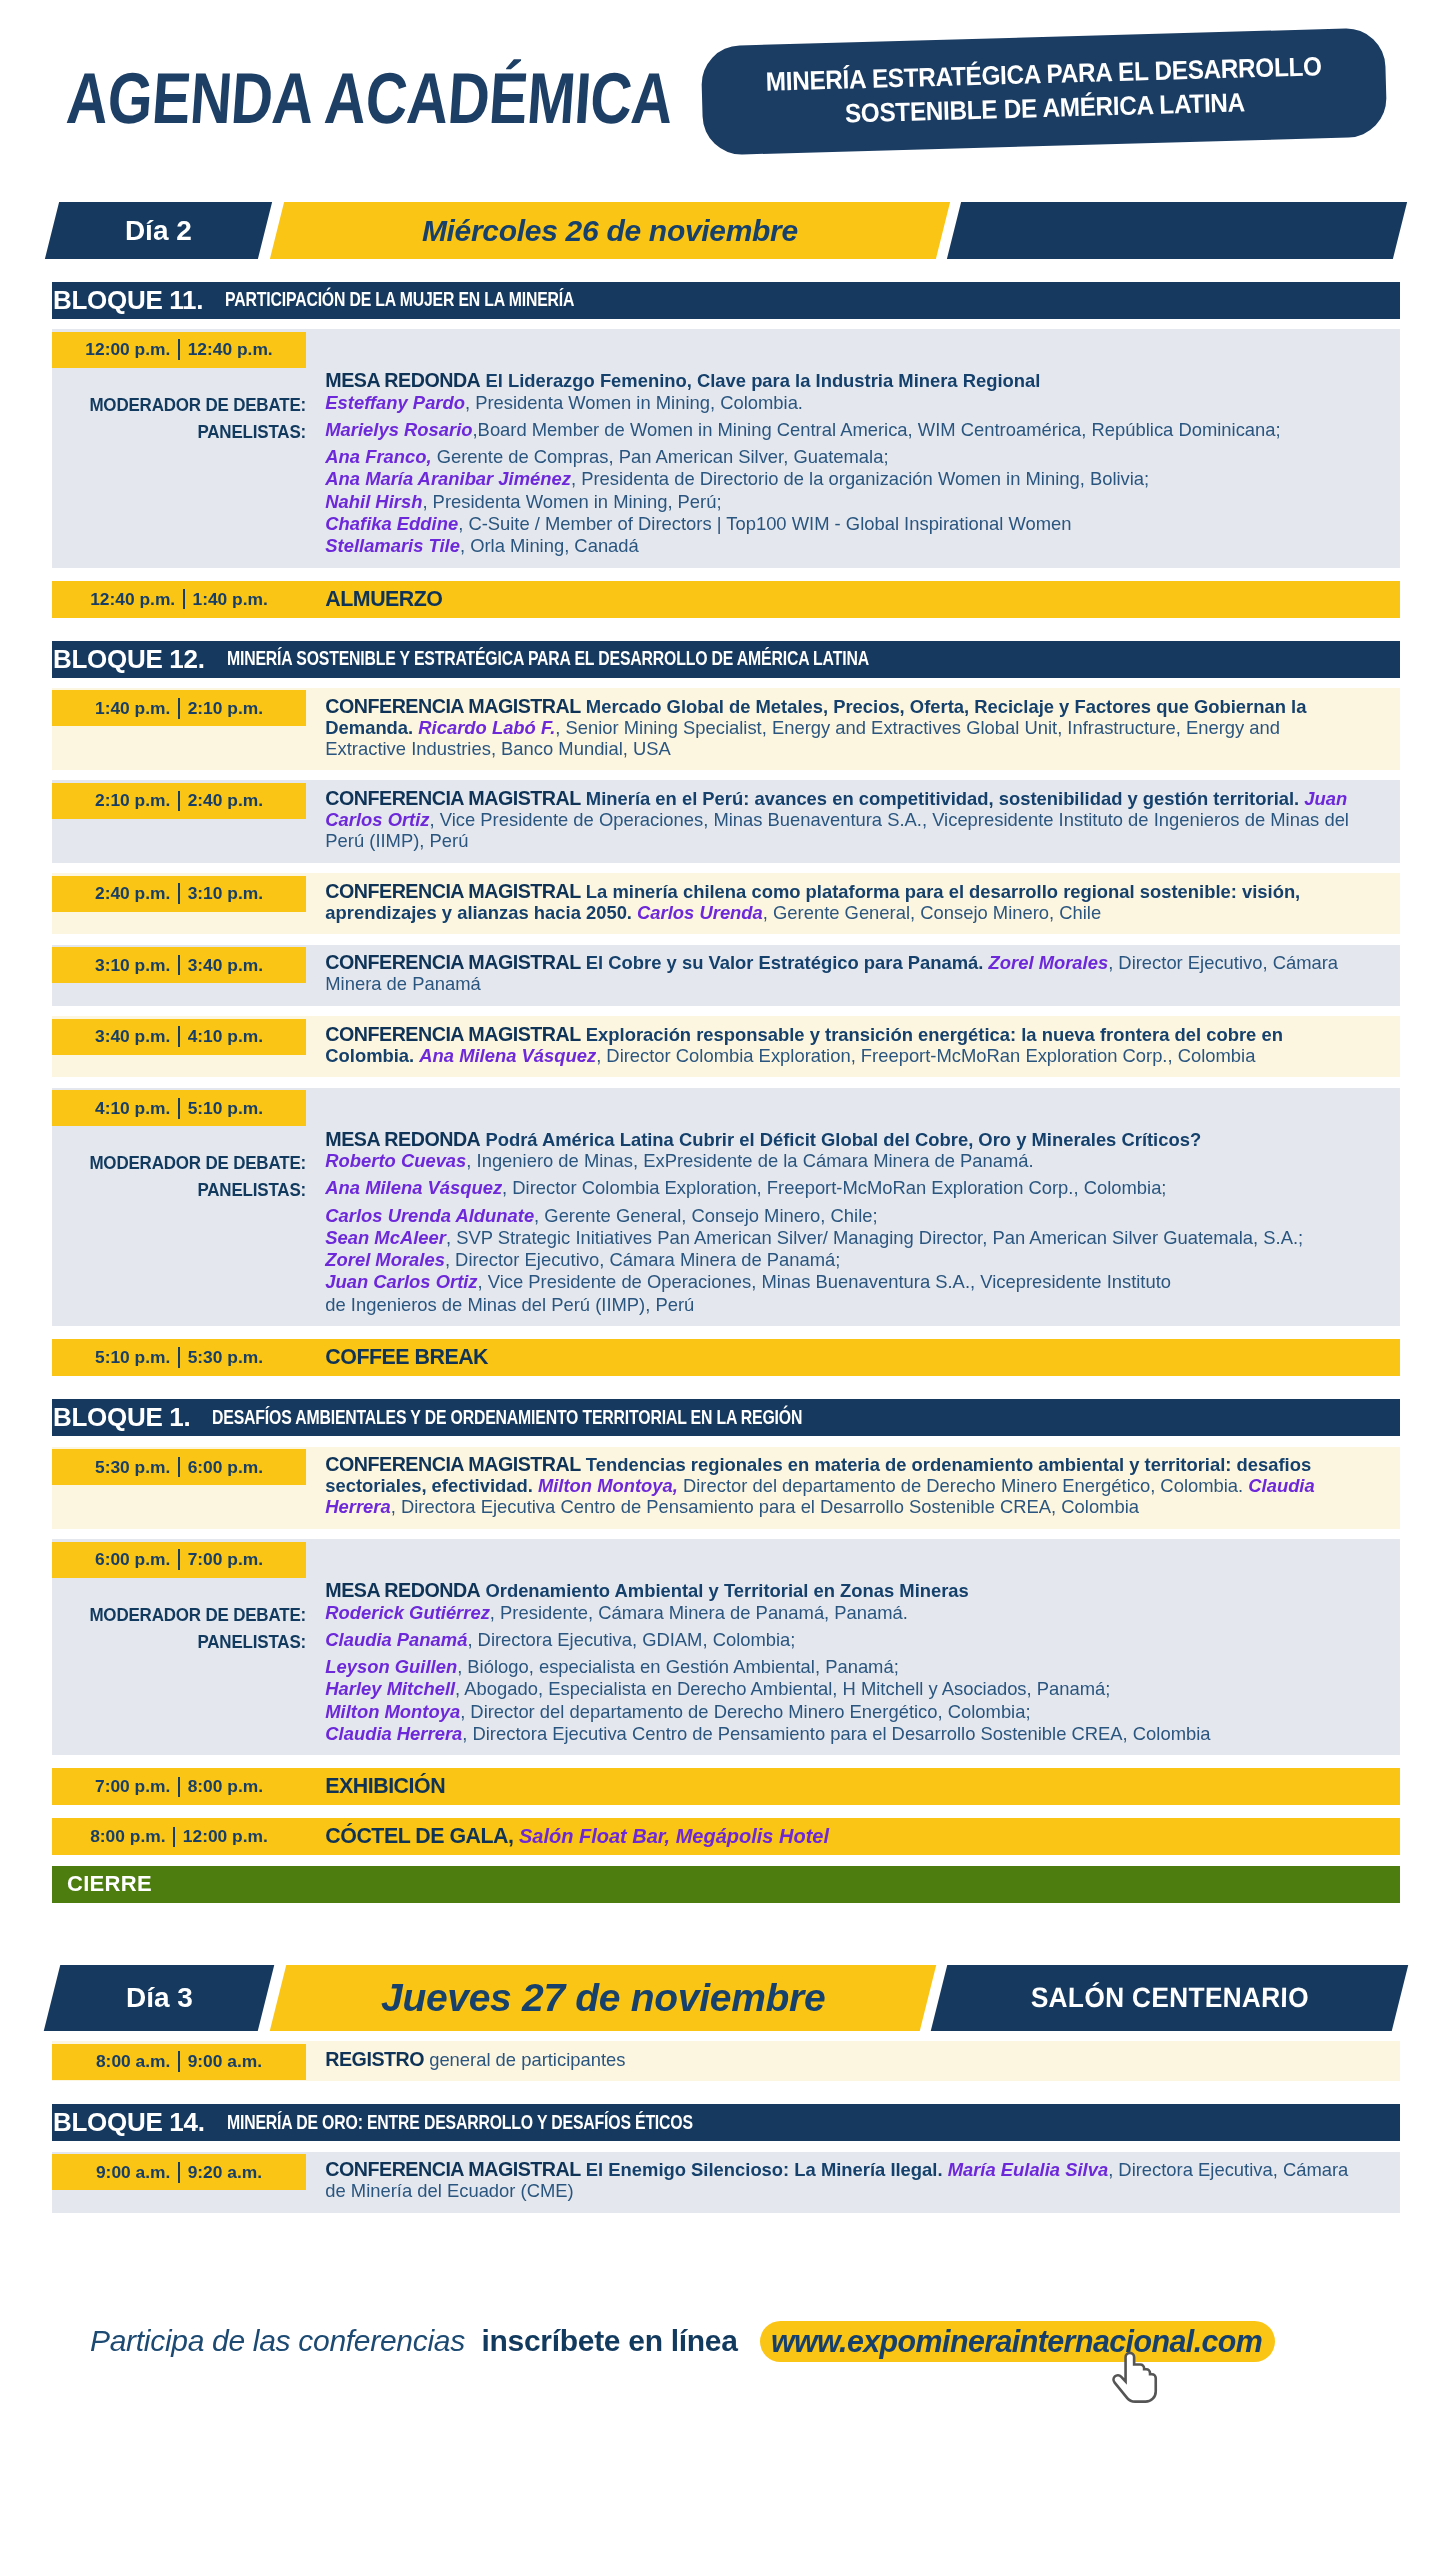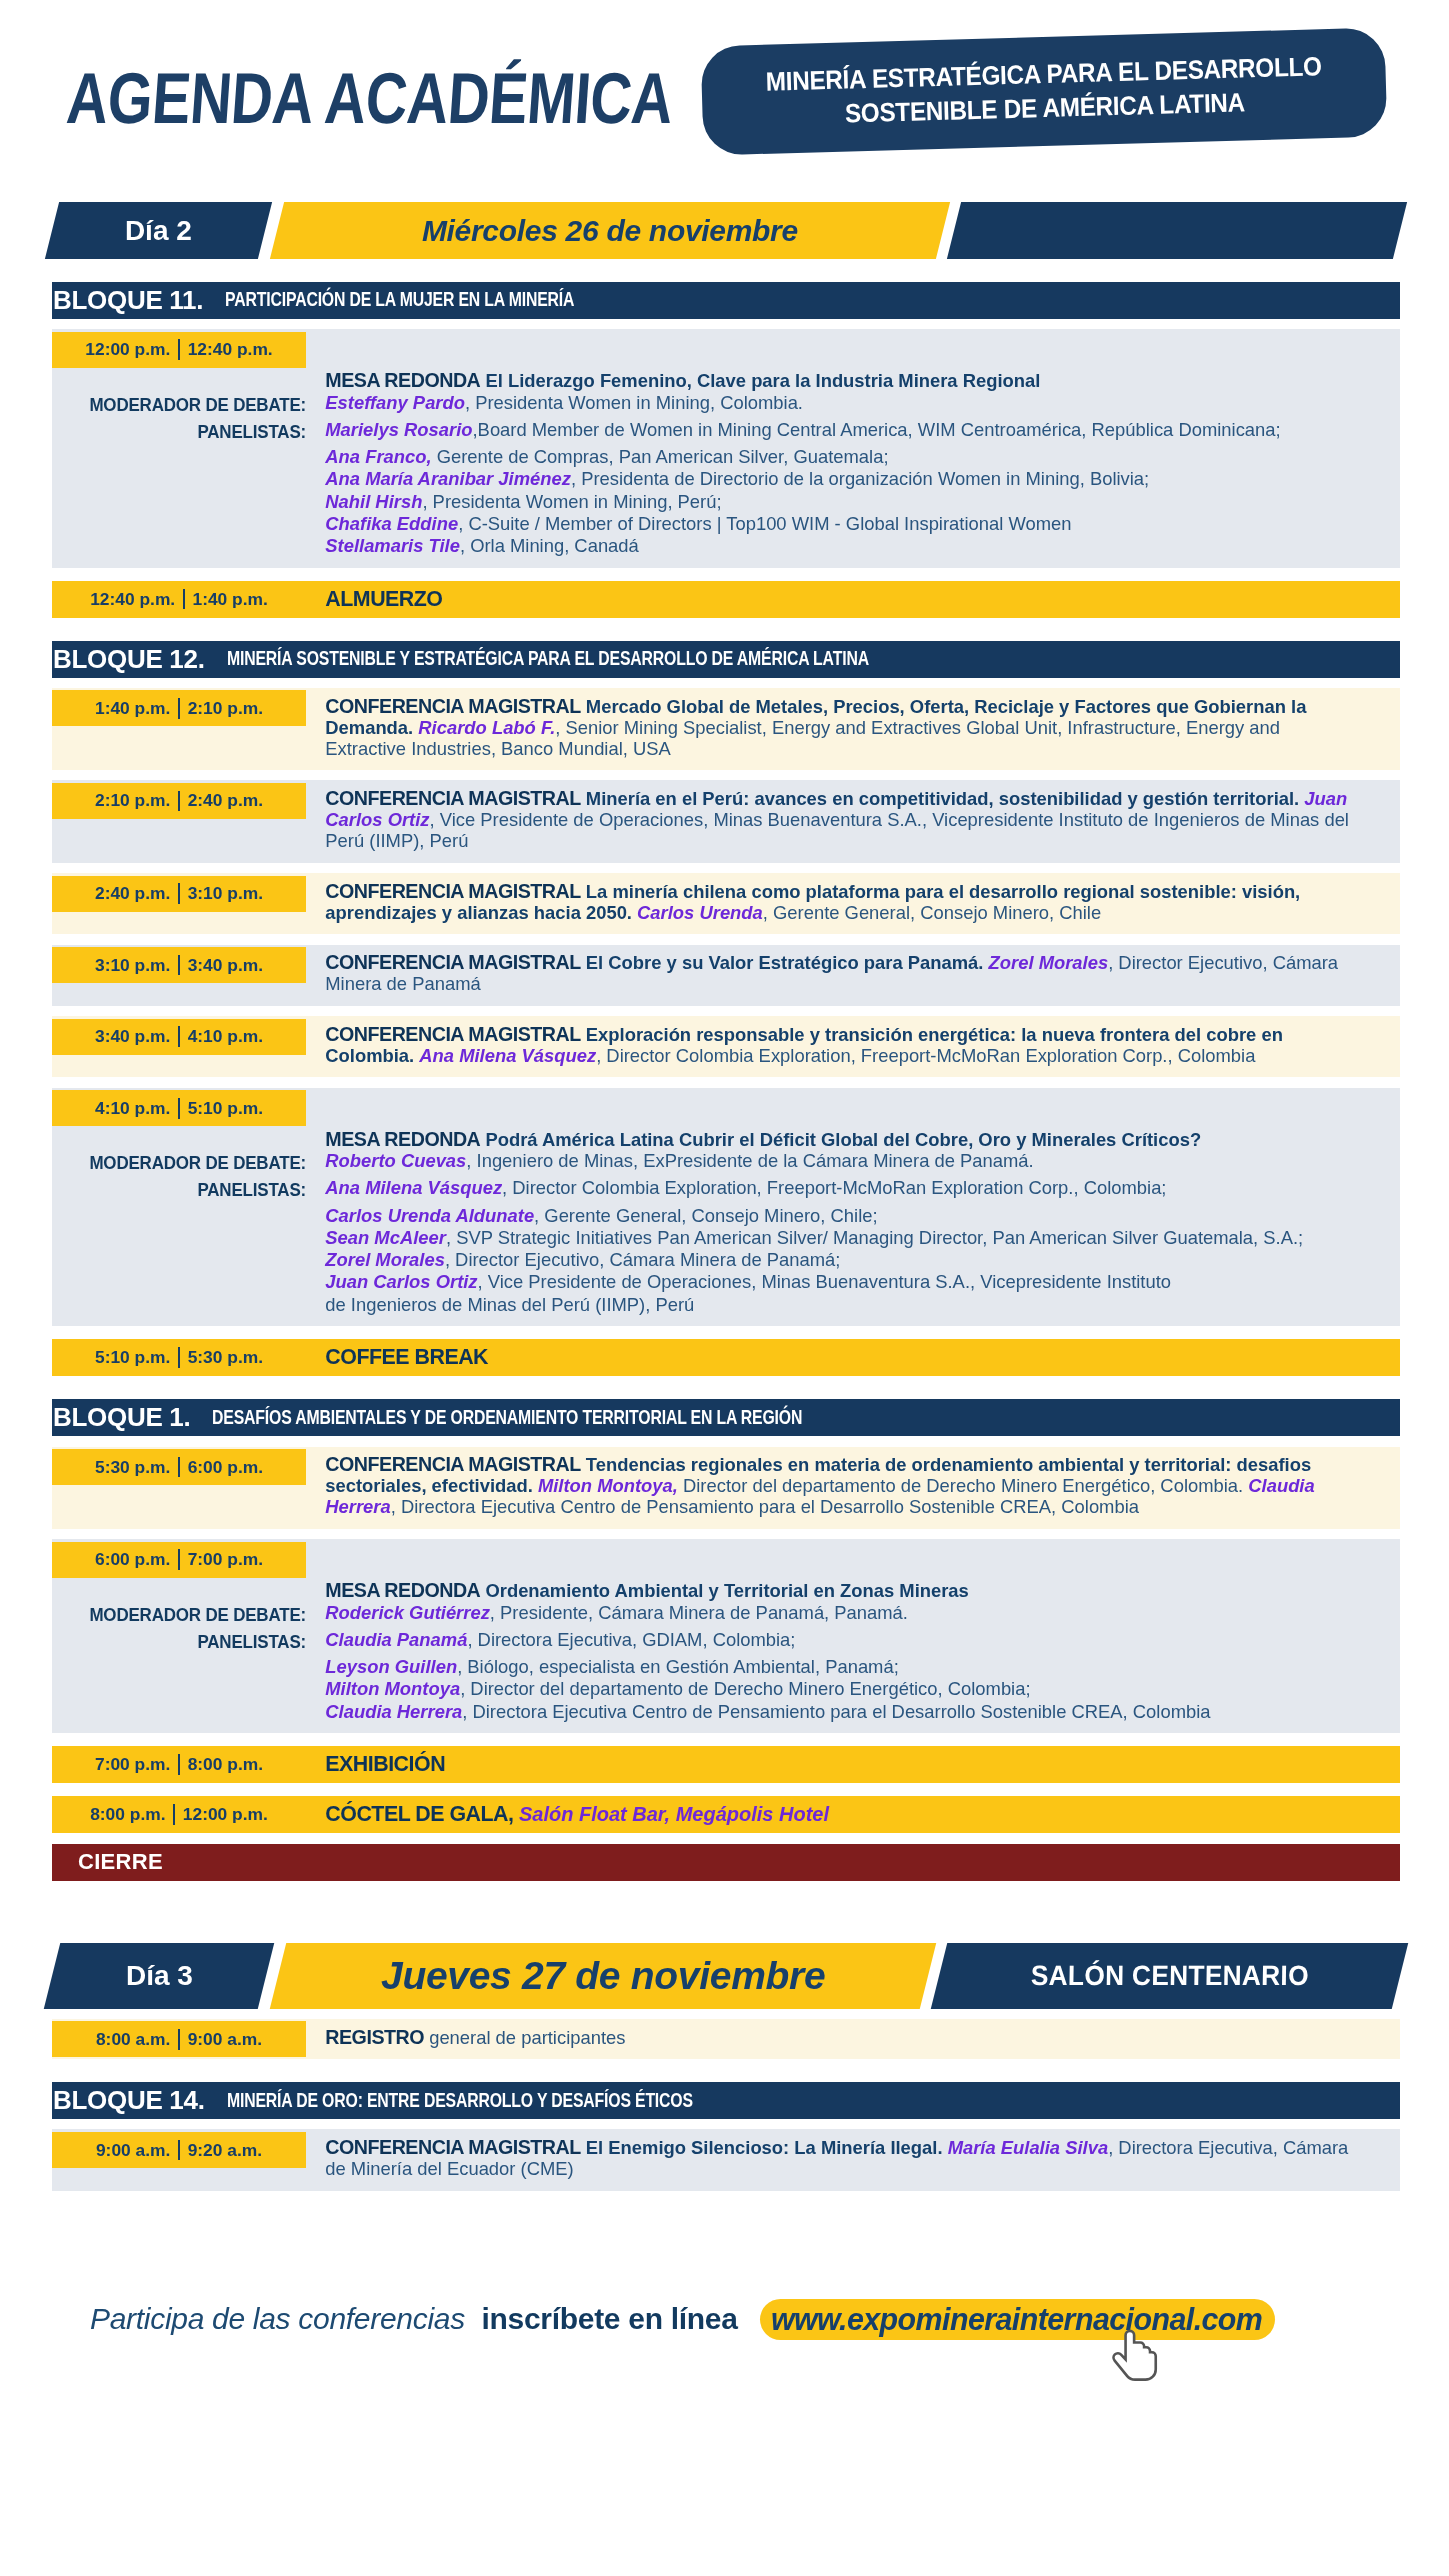--- a/index.html
+++ b/index.html
@@ -90,22 +90,22 @@
   .seg-r { color:#2a557f; }
 
   
   .breakbar {
     margin:13px 49px 0 52px; height:37px; background:#fbc515;
     display:flex; align-items:center;
   }
   .breakbar .bt { width:254px; flex:none; display:flex; align-items:center; justify-content:center; }
   .breakbar .blabel { padding-left:19.3px; font-size:20px; }
   .cierre {
-    margin:10.3px 49px 0 52px; height:37px; background:#7f1d1d;
-    display:flex; align-items:center; padding-left:26px;
+    margin:10.3px 49px 0 52px; height:37px; background:#4d7c0f;
+    display:flex; align-items:center; padding-left:15px;
     color:#fff; font-weight:bold; font-size:22px; letter-spacing:0.3px;
   }
 
   
   .footer { margin:108px 49px 0 90px; display:flex; align-items:center; position:relative; }
   .cta-italic { font-style:italic; font-size:30px; color:#1d4a72; letter-spacing:-0.3px; }
   .cta-bold { font-weight:bold; font-size:30px; color:#123a5f; margin-left:16.7px; letter-spacing:-0.3px; }
   .url-pill {
     margin-left:22px; width:515px; height:41px; background:#fbc515; border-radius:26px;
     display:flex; align-items:center; justify-content:center; position:relative;
@@ -398,20 +398,26 @@
     <div class="mrow entry">
       <div class="mleft elabel">PANELISTAS:</div>
       <div class="mbody">
           <p class="line"><span class="seg-bi">Claudia Panamá</span><span class="seg-r">, Directora Ejecutiva, GDIAM, Colombia;</span></p>
         </div>
     </div>
     <div class="mrow entry">
         <div class="mleft"></div>
         <div class="mbody">
           <p class="line pan-line"><span class="seg-bi">Leyson Guillen</span><span class="seg-r">, Biólogo, especialista en Gestión Ambiental, Panamá;</span></p>
+        </div>
+      </div>
+    <div class="mrow entry">
+        <div class="mleft"></div>
+        <div class="mbody">
+          <p class="line pan-line"><span class="seg-bi">Harley Mitchell</span><span class="seg-r">, Abogado, Especialista en Derecho Ambiental, H Mitchell y Asociados, Panamá;</span></p>
         </div>
       </div>
     <div class="mrow entry">
         <div class="mleft"></div>
         <div class="mbody">
           <p class="line pan-line"><span class="seg-bi">Milton Montoya</span><span class="seg-r">, Director del departamento de Derecho Minero Energético, Colombia;</span></p>
         </div>
       </div>
     <div class="mrow entry">
         <div class="mleft"></div>

